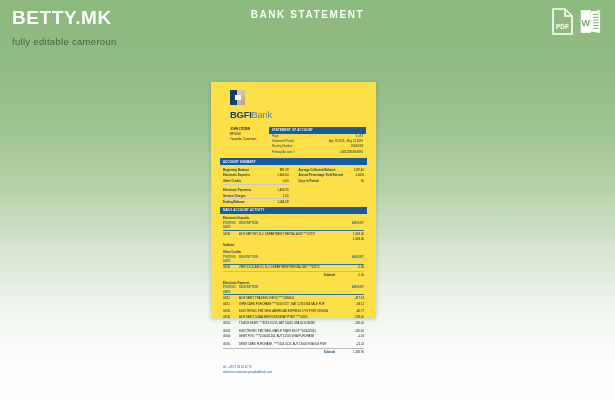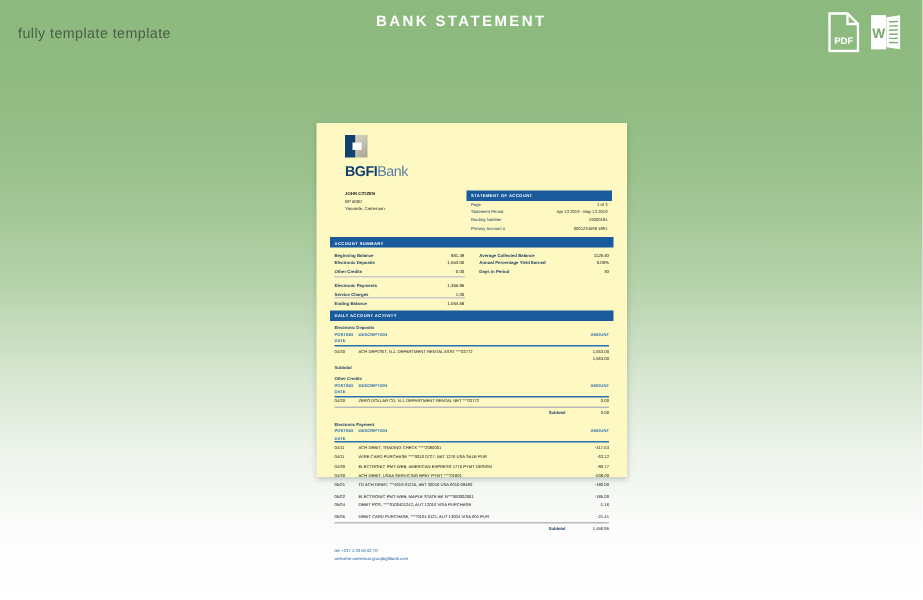--- a/index.html
+++ b/index.html
@@ -26,22 +26,22 @@
     position:absolute; left:0; right:0; top:9px;
     text-align:center; font-size:10px; font-weight:bold;
     color:#ffffff; letter-spacing:1.6px;
   }
   .formats { position:absolute; right:14px; top:8px; display:flex; gap:7px; align-items:flex-start; }
   .fmt-pdf, .fmt-doc { width:21px; height:27px; display:block; }
 
   
   .page {
     position:absolute; left:211px; top:82px;
-    width:207px; height:236px;
-    background:#fef9c3;
+    width:165px; height:236px;
+    background:#fde047;
     box-shadow:0 1px 4px rgba(60,80,55,.30);
     padding:6px 9px 0 9px;
     font-size:2.6px; color:#1b1b1b; line-height:1.45;
   }
 
   
   .logo-wrap { margin:2px 0 0 10px; }
   .logo-mark { width:15px; height:15px; position:relative; }
   .logo-mark .ml { position:absolute; left:0; top:0; width:7px; height:15px; background:#12406e; }
   .logo-mark .mr { position:absolute; right:0; top:0; width:8px; height:15px;
@@ -100,21 +100,22 @@
 
   
   .foot { margin-top:10px; padding:0 3px; font-size:2.8px; color:#1a5b9e; line-height:1.8; }
 
   .under { border-bottom:.35px solid #c9c9c9; }
 </style>
 </head>
 <body>
 
 <div class="brand">
-  <div class="brand-sub">fully template template</div>
+  <div class="brand-name">BETTY.MK</div>
+  <div class="brand-sub">fully editable cameroun</div>
 </div>
 
 <div class="banner-title">BANK STATEMENT</div>
 
 <div class="formats">
   <svg class="fmt-pdf" viewBox="0 0 21 27">
     <path d="M1 1 h12 l7 7 v18 H1 Z" fill="none" stroke="#ffffff" stroke-width="1.6"></path>
     <path d="M13 1 v7 h7" fill="none" stroke="#ffffff" stroke-width="1.6"></path>
     <text x="10.5" y="21" font-family="Liberation Sans, sans-serif" font-size="6.4" font-weight="bold" fill="#ffffff" text-anchor="middle">PDF</text>
   </svg>

